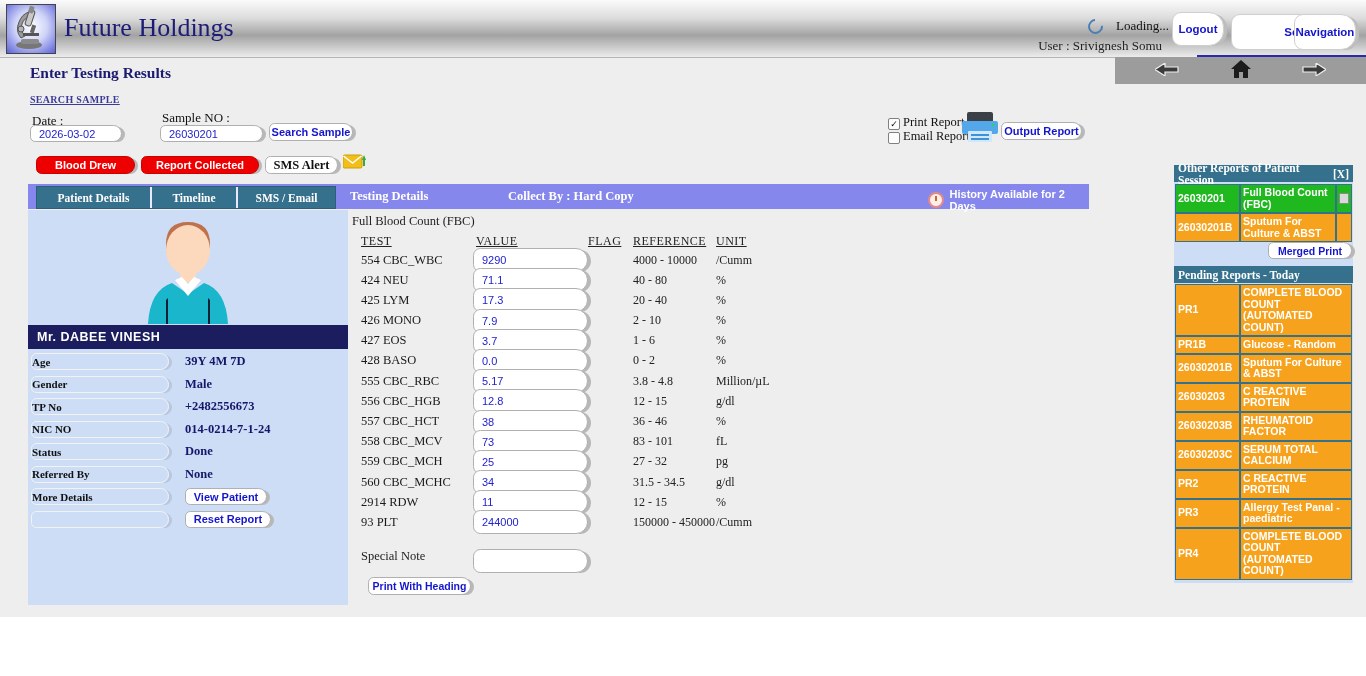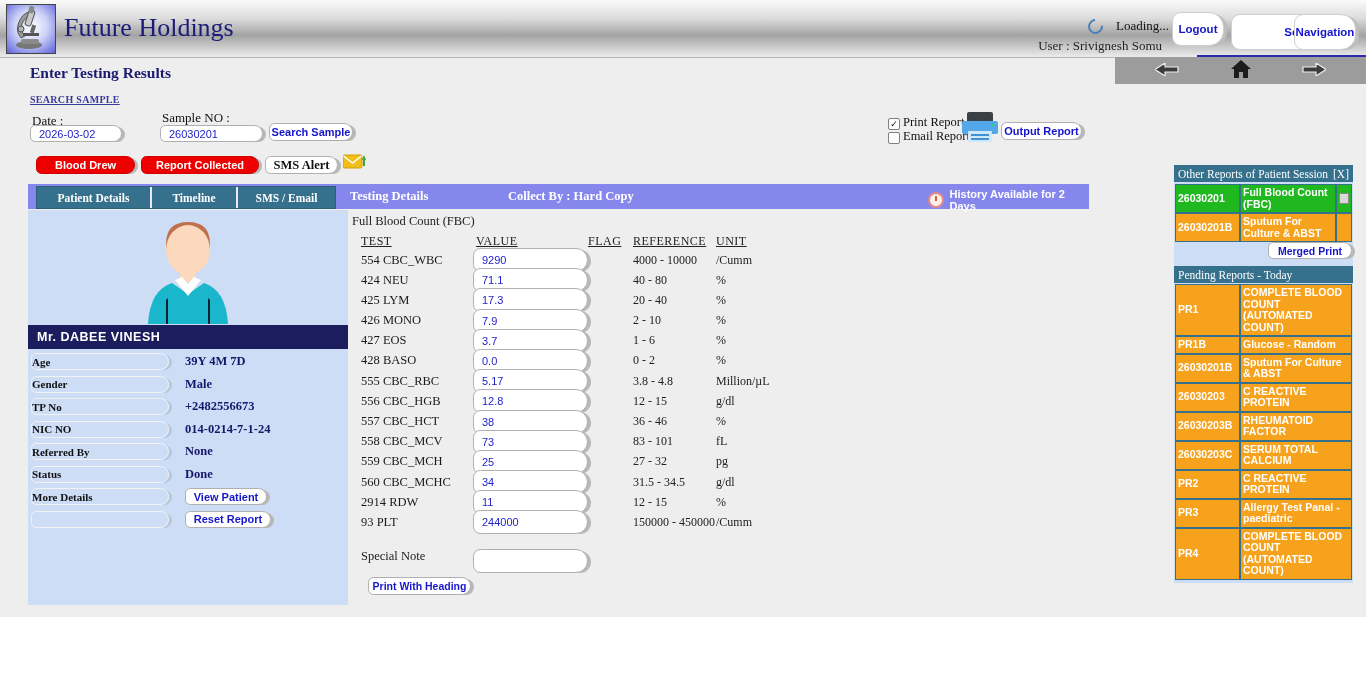--- a/index.html
+++ b/index.html
@@ -92,21 +92,21 @@
   .t-flag{width:45px;}
   .t-ref{width:83px;font-family:"Liberation Serif",serif;font-size:12px;color:#222;white-space:nowrap;}
   .t-unit{font-family:"Liberation Serif",serif;font-size:12px;color:#222;}
   .special-row{position:absolute;top:337px;left:0;display:flex;align-items:flex-start;}
   .special-lbl{width:121px;padding-left:9px;box-sizing:border-box;font-family:"Liberation Serif",serif;
                font-size:12.5px;color:#222;}
 
   
   .sidebar{position:absolute;top:165px;left:1174px;width:179px;height:418px;background:#cdddf6;}
   .s-header{height:17px;background:#35708c;color:#fff;font-family:"Liberation Serif",serif;
-            font-weight:normal;font-size:11.5px;display:flex;align-items:center;
+            font-weight:bold;font-size:11.5px;display:flex;align-items:center;
             padding:0 4px;box-sizing:border-box;justify-content:space-between;}
   .s-table{position:absolute;left:1px;top:19px;width:177px;background:#35708c;padding:1px;
            display:grid;grid-template-columns:63px 94px 14px;gap:2px;box-sizing:border-box;}
   .s-cell{color:#fff;font-weight:bold;font-size:10.5px;line-height:11.5px;
           padding:2px 2px;display:flex;align-items:center;box-sizing:border-box;}
   .bg-green{background:#1fb81f;}
   .bg-orange{background:#f7a21c;}
   .s-cb{width:9px;height:9px;background:#d9d9d9;border:1px solid #8a8a8a;}
   .pending-header{position:absolute;left:0;top:101px;width:179px;}
   .p-table{position:absolute;left:1px;top:119px;width:177px;background:#35708c;padding:1px;
@@ -236,26 +236,26 @@
         </div>
         <div class="p-row">
           <div class="p-pill">TP No</div>
           <div class="p-val">+2482556673</div>
         </div>
         <div class="p-row">
           <div class="p-pill">NIC NO</div>
           <div class="p-val">014-0214-7-1-24</div>
         </div>
         <div class="p-row">
+          <div class="p-pill">Status</div>
+          <div class="p-val">Done</div>
+        </div>
+        <div class="p-row">
           <div class="p-pill">Referred By</div>
           <div class="p-val">None</div>
-        </div>
-        <div class="p-row">
-          <div class="p-pill">Status</div>
-          <div class="p-val">Done</div>
         </div>
         <div class="p-row">
           <div class="p-pill">More Details</div>
           <div class="cap btn" style="margin-left: 16px; width: 82px; height: 17px;">View Patient</div>
         </div>
         <div class="p-row">
           <div class="p-pill"></div>
           <div class="cap btn" style="margin-left: 16px; width: 86px; height: 17px;">Reset Report</div>
         </div>
       </div>

